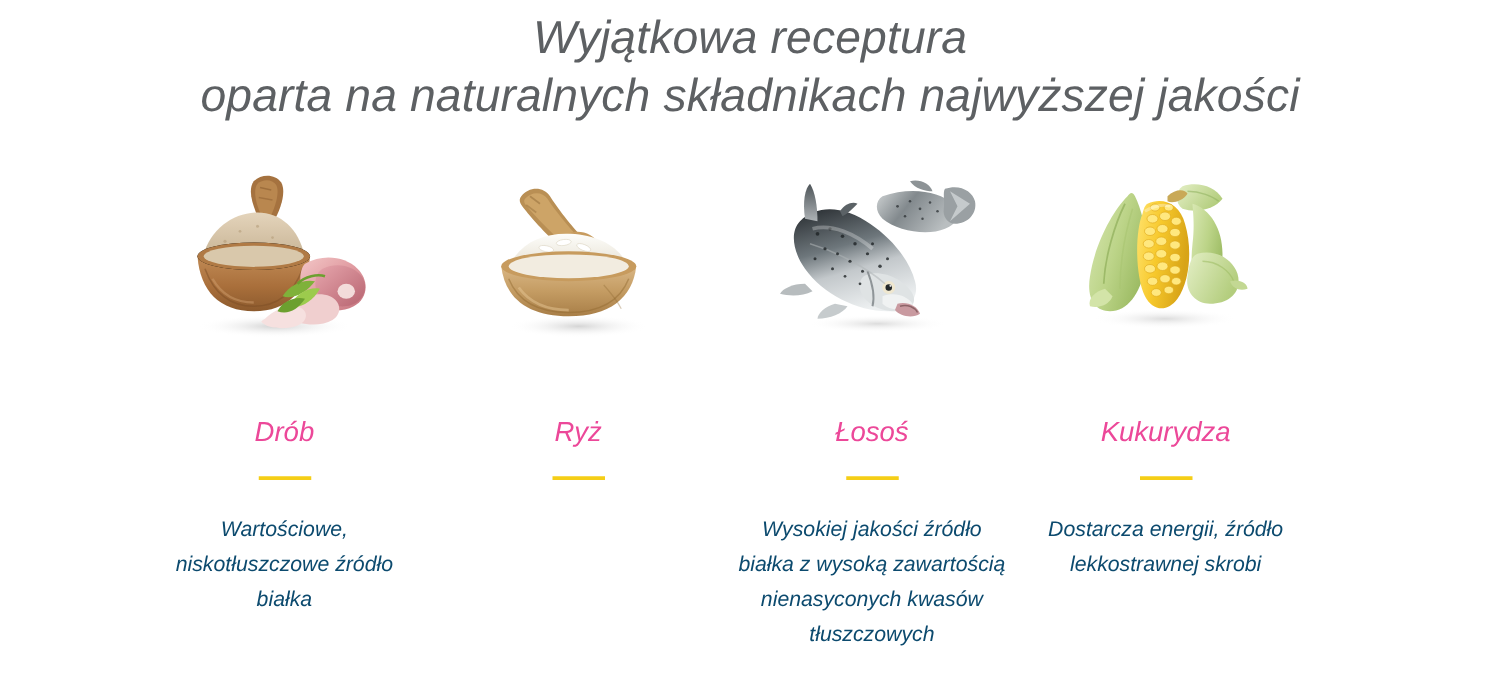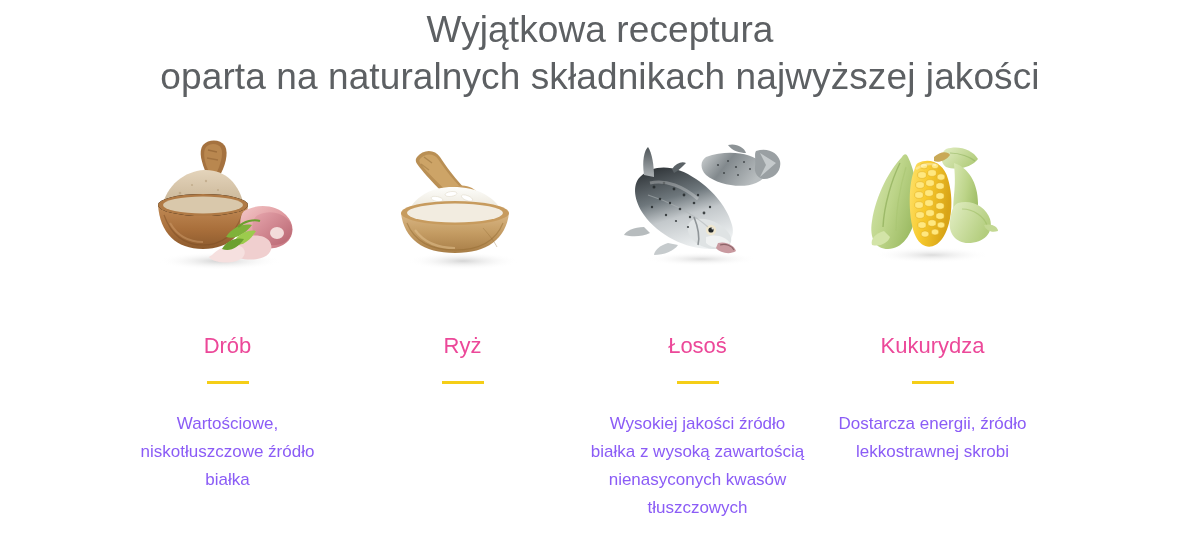--- a/index.html
+++ b/index.html
@@ -13,20 +13,21 @@
     height: 550px;
     overflow: hidden;
     font-family: "Liberation Sans", "DejaVu Sans", sans-serif;
     -webkit-font-smoothing: antialiased;
   }
   .page {
     position: relative;
     width: 1172px;
     height: 550px;
     background: #fff;
+    font-style: italic;
   }
 
   
   .headline {
     position: absolute;
     top: 6px;
     left: 0;
     width: 1200px;
     text-align: center;
     color: #5d6063;
@@ -77,21 +78,21 @@
     margin-top: 22px;
     width: 42px;
     height: 3px;
     background: #f5ce17;
     border-radius: 0;
   }
   .card-desc {
     margin-top: 26px;
     font-size: 17px;
     font-weight: 300;
-    color: #8b5cf6;
+    color: #0c4a6e;
     line-height: 28px;
     text-align: center;
     width: 215px;
   }
 </style>
 </head>
 <body>
 
 <div class="page">
 

